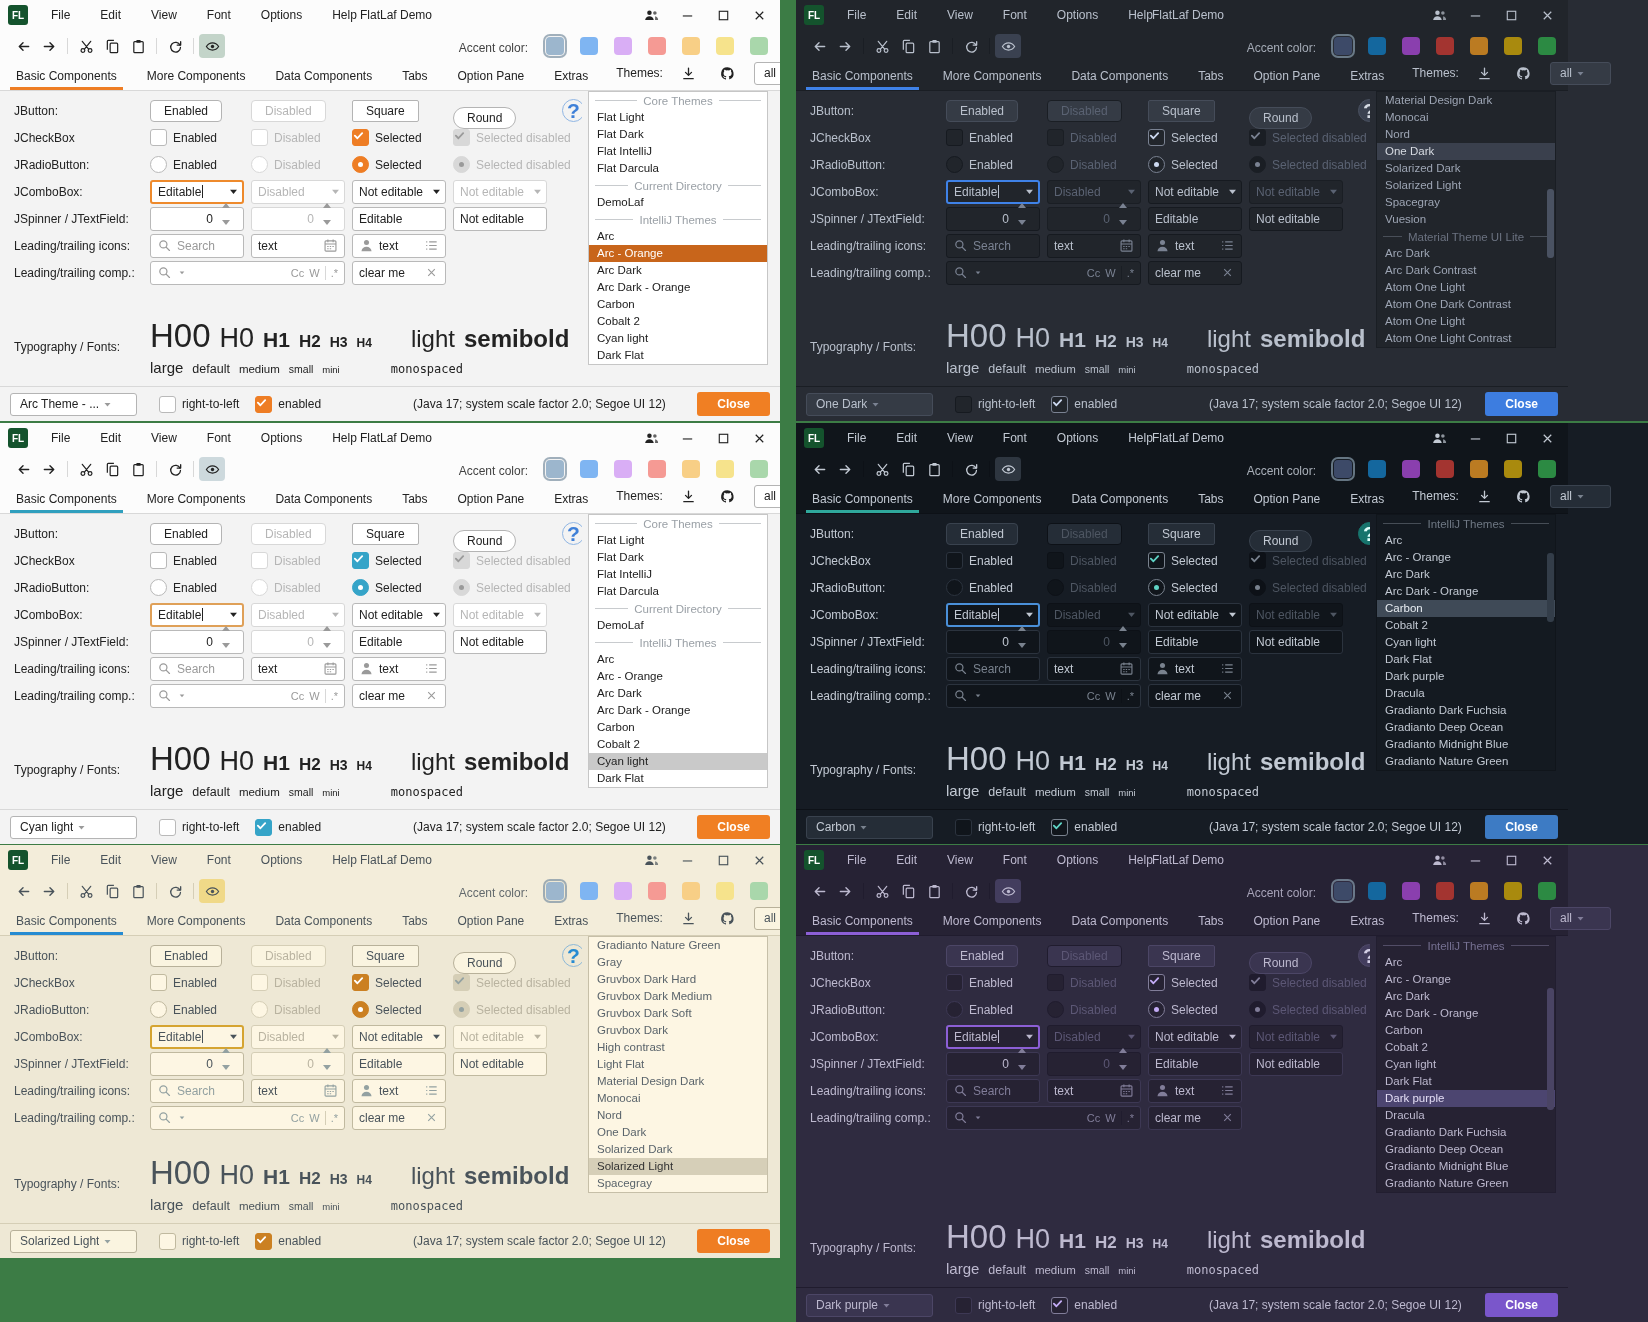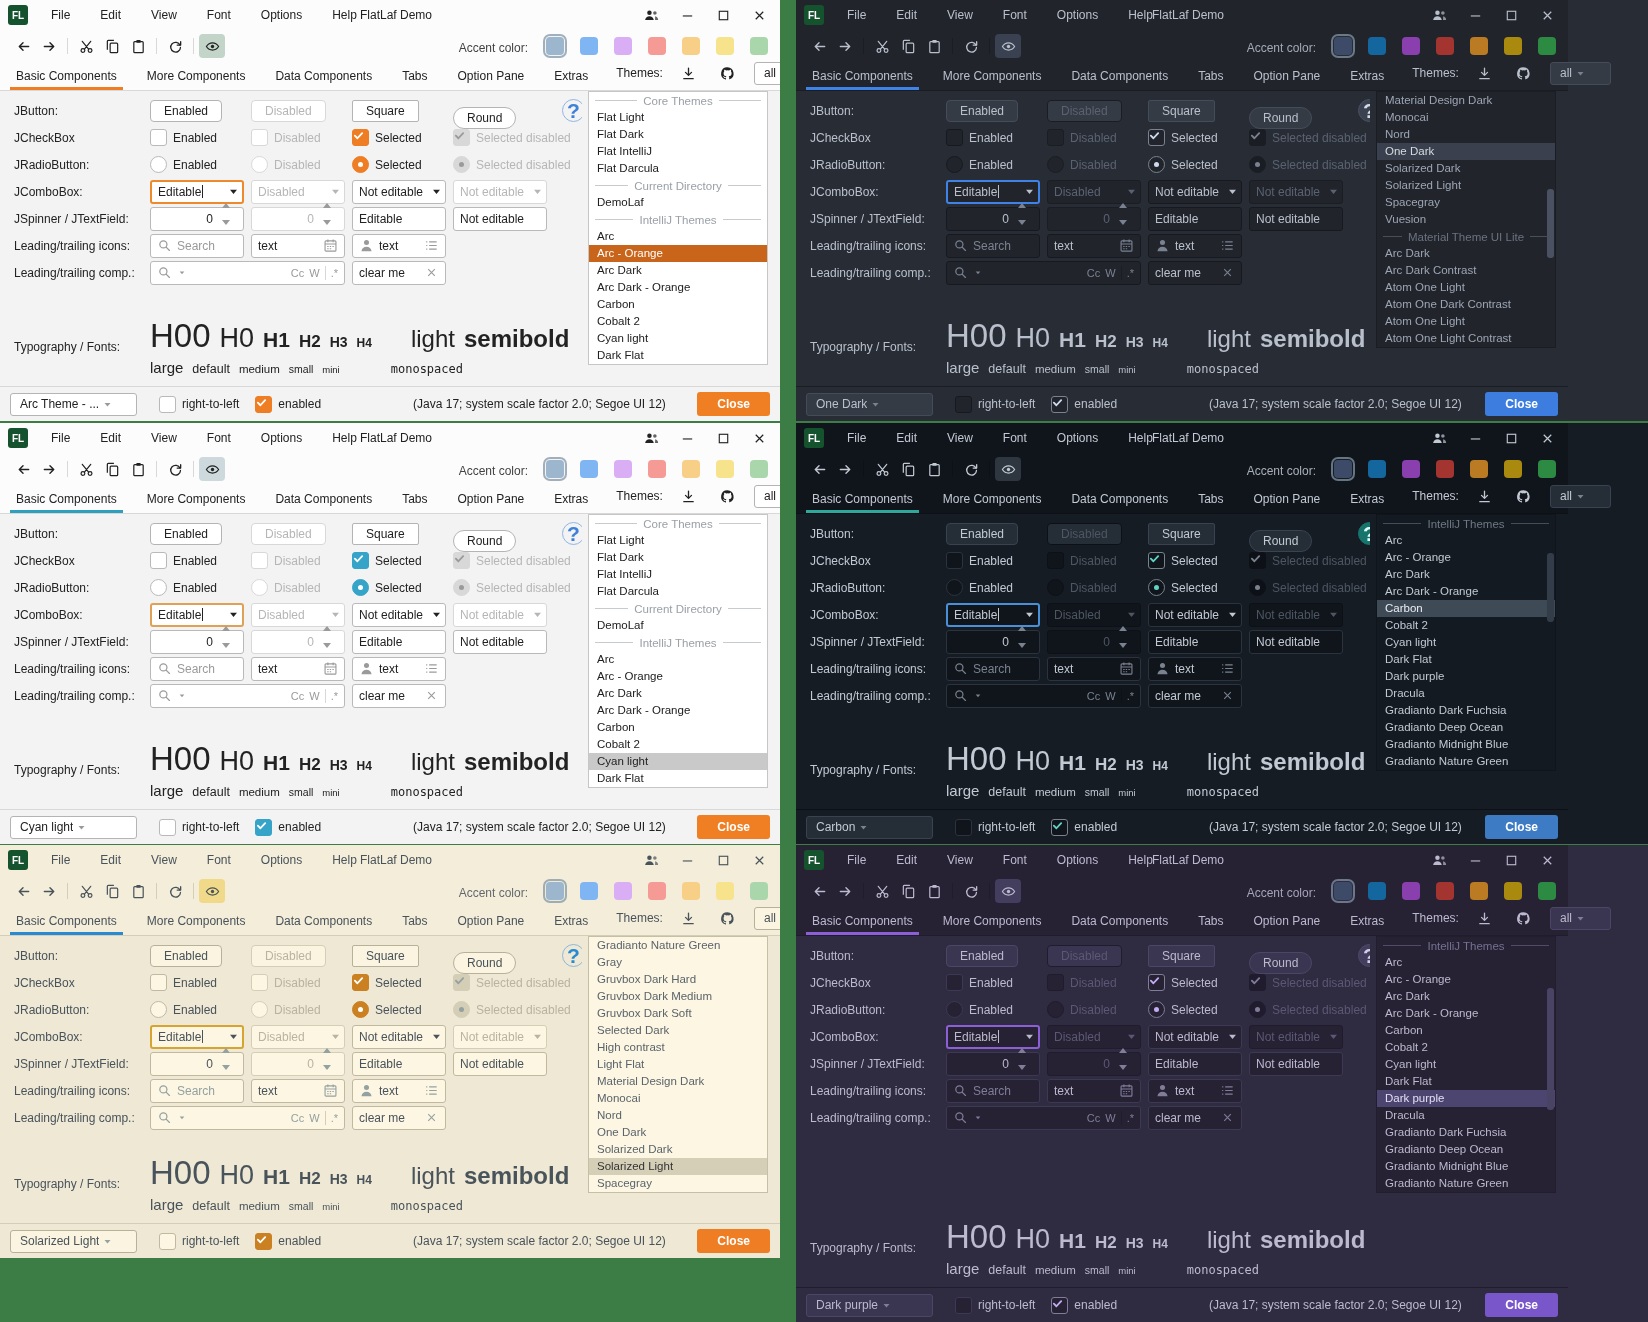--- a/index.html
+++ b/index.html
@@ -2550,21 +2550,21 @@
                 </div>
               </div>
             </div>
           </div>
           <div class="themeswrap">
             <div class="titem">Gradianto Nature Green</div>
             <div class="titem">Gray</div>
             <div class="titem">Gruvbox Dark Hard</div>
             <div class="titem">Gruvbox Dark Medium</div>
             <div class="titem">Gruvbox Dark Soft</div>
-            <div class="titem">Selected Dark</div>
+            <div class="titem">Gruvbox Dark</div>
             <div class="titem">High contrast</div>
             <div class="titem">Light Flat</div>
             <div class="titem">Material Design Dark</div>
             <div class="titem">Monocai</div>
             <div class="titem">Nord</div>
             <div class="titem">One Dark</div>
             <div class="titem">Solarized Dark</div>
             <div class="titem sel">Solarized Light</div>
             <div class="titem">Spacegray</div>
           </div>

